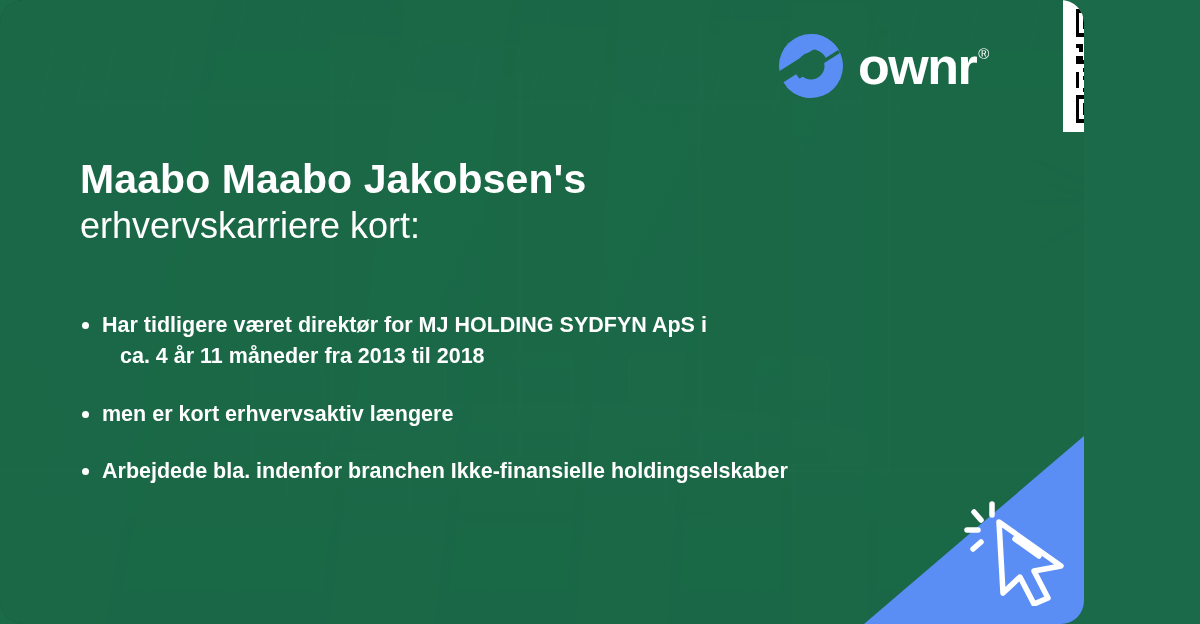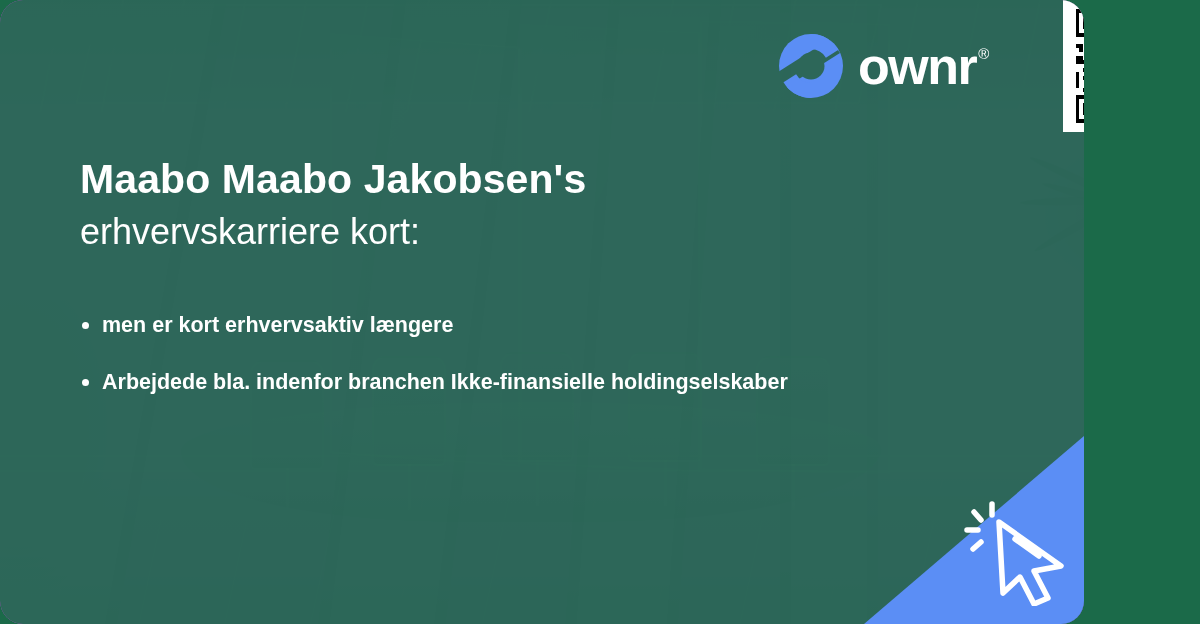--- a/index.html
+++ b/index.html
@@ -11,21 +11,21 @@
   }
   body {
     font-family: "Liberation Sans", "DejaVu Sans", sans-serif;
   }
 
   #card {
     position: relative;
     width: 1084px;
     height: 624px;
     overflow: hidden;
-    background: #d946ef;
+    background: #14532d;
     border-radius: 23px;
   }
 
   
   .photo {
     position: absolute;
     inset: 0;
     overflow: hidden;
   }
   .photo .room-wall {
@@ -209,21 +209,20 @@
     font-size: 41px;
     font-weight: bold;
     line-height: 1.18;
     letter-spacing: .1px;
     white-space: nowrap;
   }
   .headline .l2 {
     font-size: 36px;
     font-weight: normal;
     line-height: 1.25;
-    margin-top: 6px;
     white-space: nowrap;
   }
 
   
   .bullets {
     position: absolute;
     left: 80px; top: 310px;
     width: 960px;
     color: #ffffff;
   }
@@ -1173,20 +1172,25 @@
   </div>
 
   <div class="headline">
     <div class="l1">Maabo Maabo Jakobsen's</div>
     <div class="l2">erhvervskarriere kort:</div>
   </div>
 
   <div class="bullets">
     <div class="bullet">
       <span class="dot"></span>
+      <span class="ln">Har tidligere været direktør for MJ HOLDING SYDFYN ApS i</span>
+      <span class="ln">ca. 4 år 11 måneder fra 2013 til 2018</span>
+    </div>
+    <div class="bullet">
+      <span class="dot"></span>
       <span class="ln">men er kort erhvervsaktiv længere</span>
     </div>
     <div class="bullet">
       <span class="dot"></span>
       <span class="ln">Arbejdede bla. indenfor branchen Ikke-finansielle holdingselskaber</span>
     </div>
   </div>
 
 </div>
 

